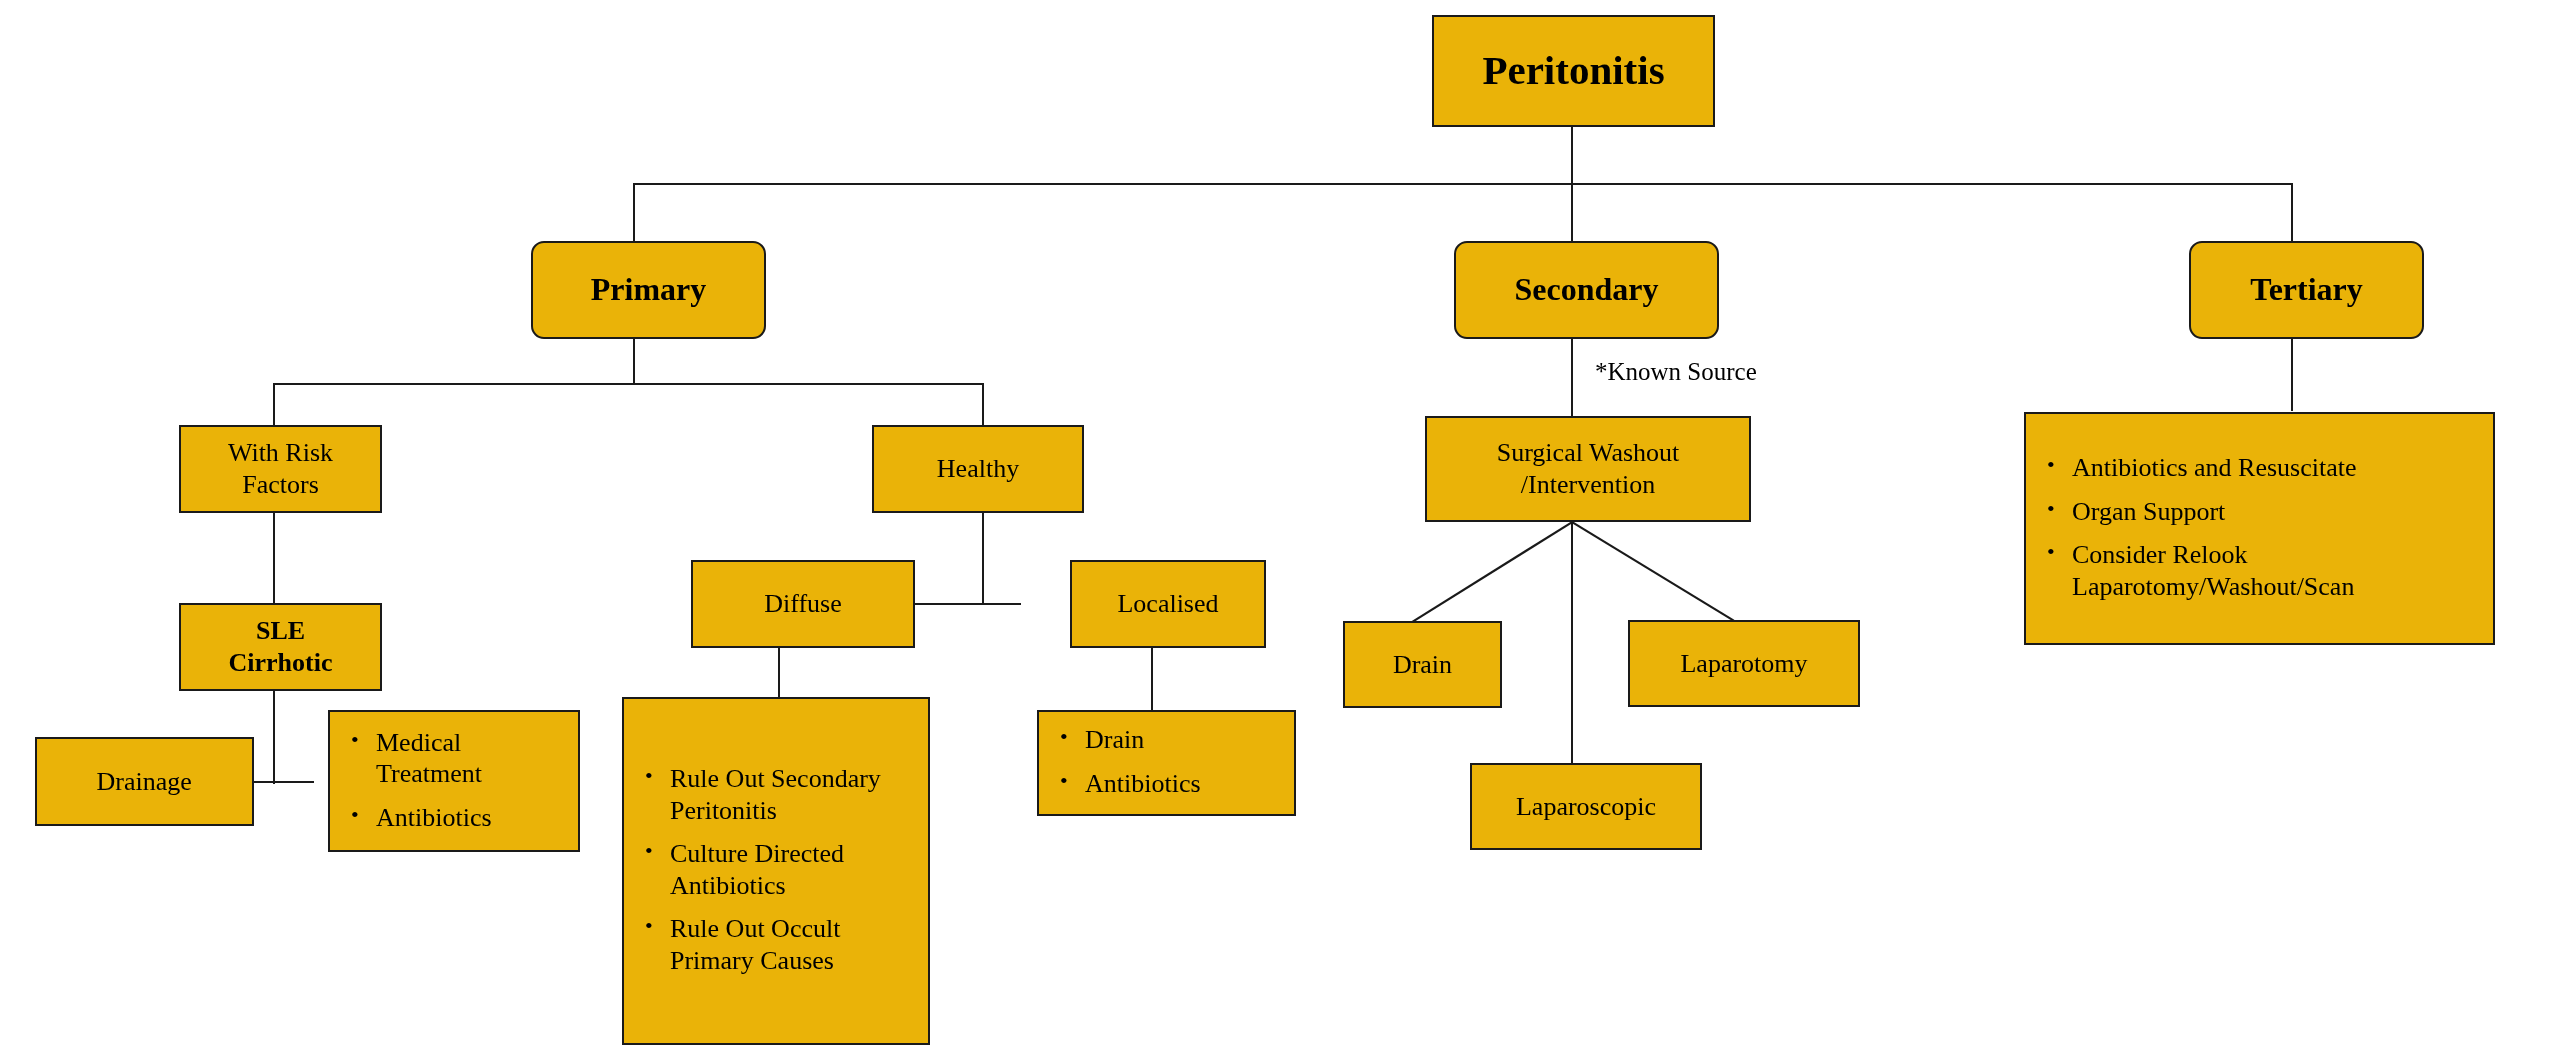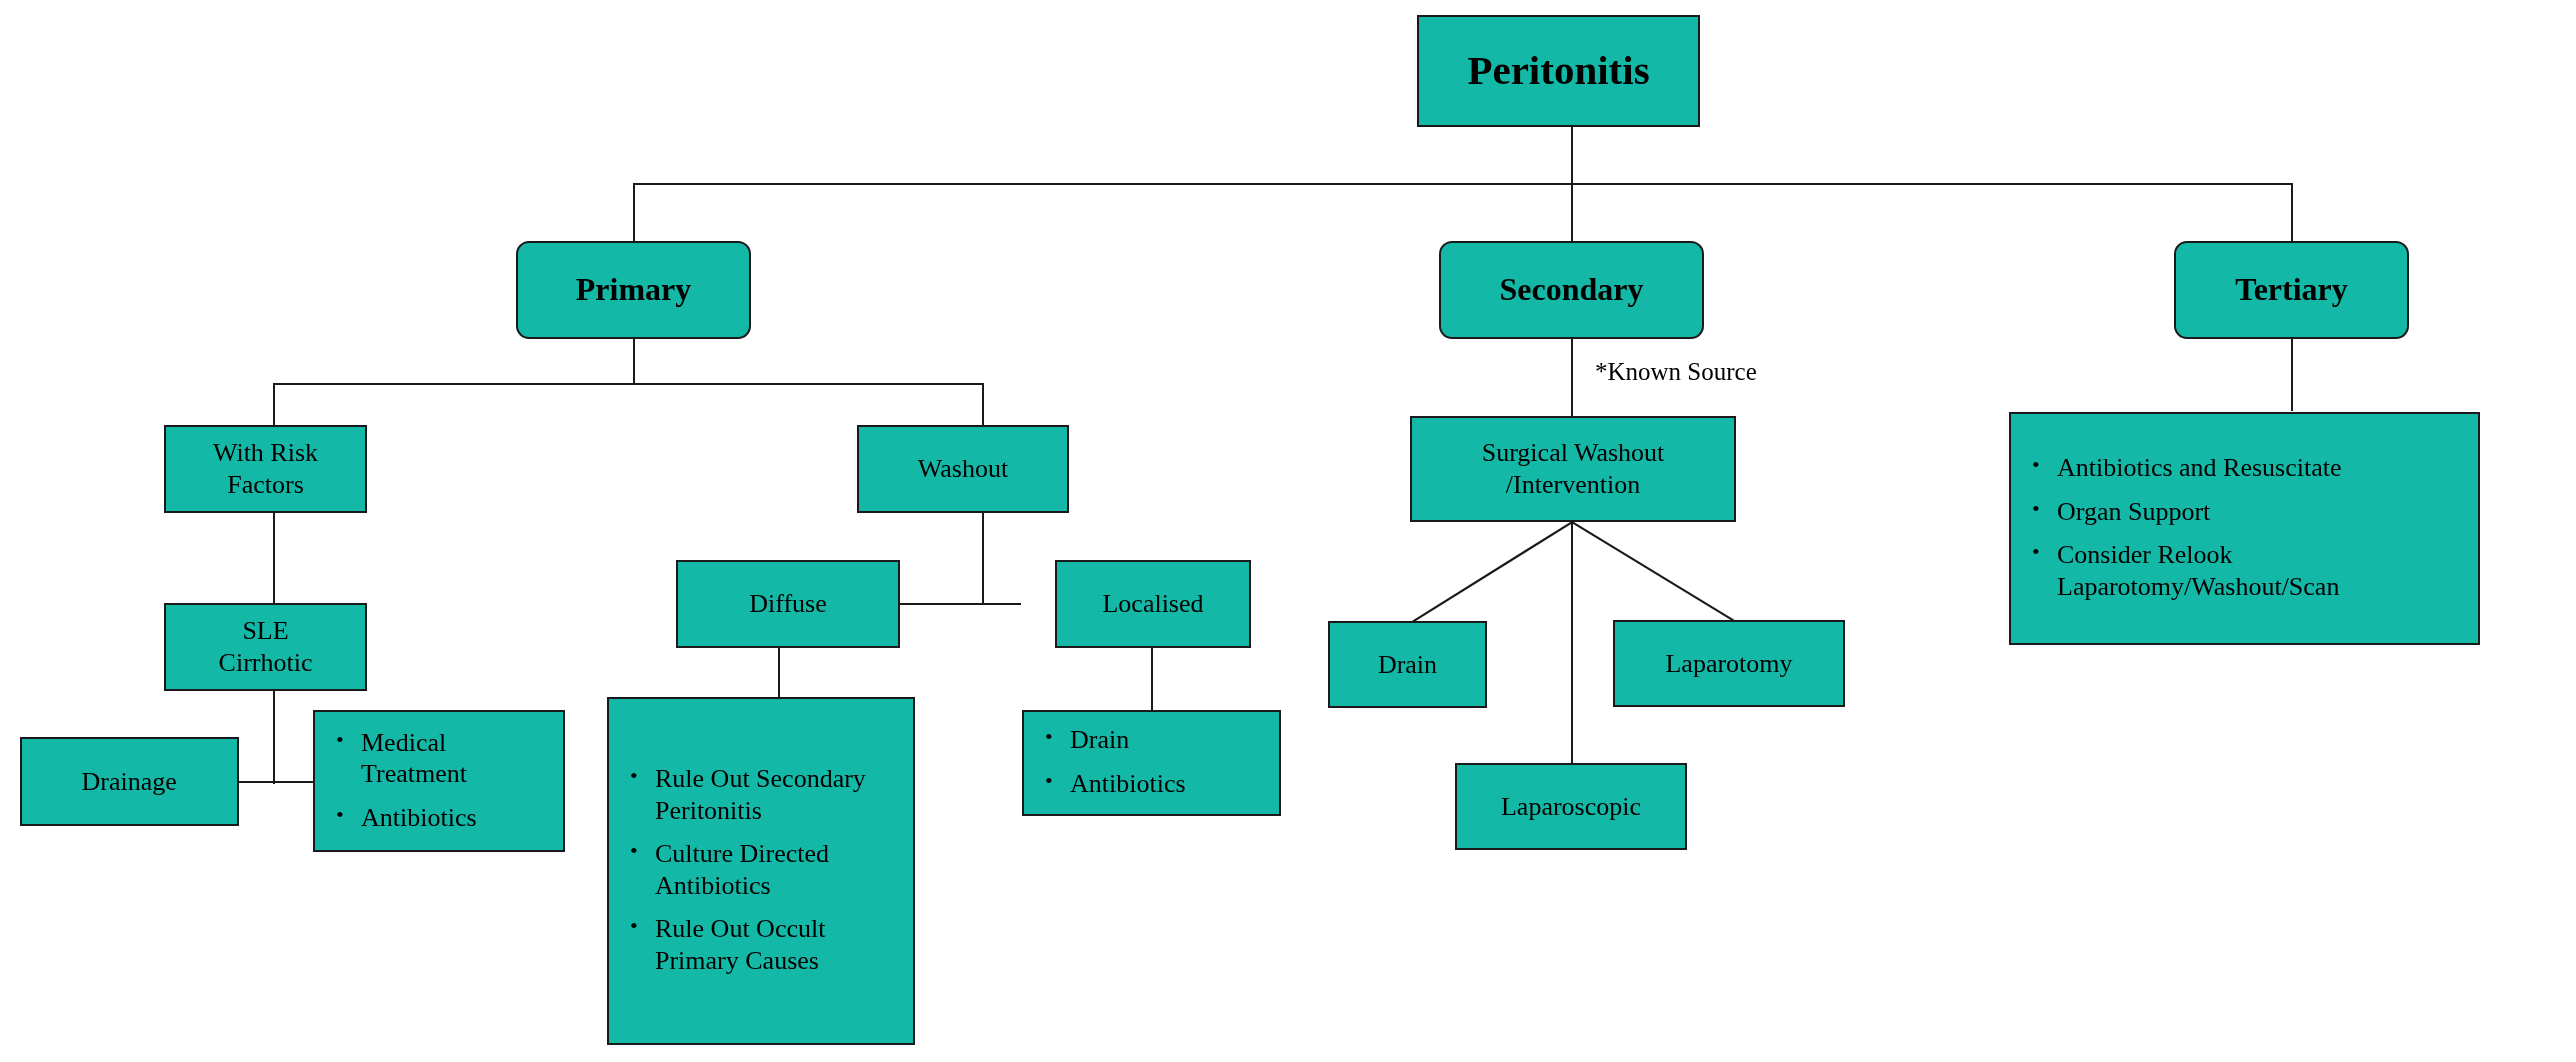--- a/index.html
+++ b/index.html
@@ -14,27 +14,28 @@
     background: #ffffff;
     font-family: "Liberation Serif", "DejaVu Serif", serif;
     color: #000000;
     overflow: hidden;
   }
   
   .node {
     position: absolute;
     box-sizing: border-box;
     border: 2.2px solid #1a1a1a;
-    background: #14b8a6;
+    background: #eab308;
     display: flex;
     align-items: center;
     justify-content: center;
     text-align: center;
     line-height: 1.22;
     z-index: 5;
+    margin-left: 15px;
   }
   .node.rounded {
     border-radius: 13px;
   }
   .node.bold {
     font-weight: bold;
   }
   .node .txt { display: block; }
 
   
@@ -155,24 +156,24 @@
   </div>
 
   <div class="annot fs-note" style="left:1595px; top:358px;">*Known Source</div>
 
   <div class="node fs-body" style="left:164px; top:425px; width:203px; height:88px; flex-direction:column;">
     <span class="txt">With Risk</span>
     <span class="txt">Factors</span>
   </div>
 
   <div class="node fs-body" style="left:857px; top:425px; width:212px; height:88px;">
-    <span class="txt">Washout</span>
-  </div>
-
-  <div class="node fs-body" style="left:164px; top:603px; width:203px; height:88px; flex-direction:column;">
+    <span class="txt">Healthy</span>
+  </div>
+
+  <div class="node fs-body" style="left:164px; top:603px; width:203px; height:88px; flex-direction:column;font-weight:bold;">
     <span class="txt">SLE</span>
     <span class="txt">Cirrhotic</span>
   </div>
 
   <div class="node fs-body" style="left:19.6px; top:737px; width:219px; height:89px;">
     <span class="txt">Drainage</span>
   </div>
 
   <div class="node bullets" style="left:313px; top:710px; width:252px; height:142px;">
     <ul>

